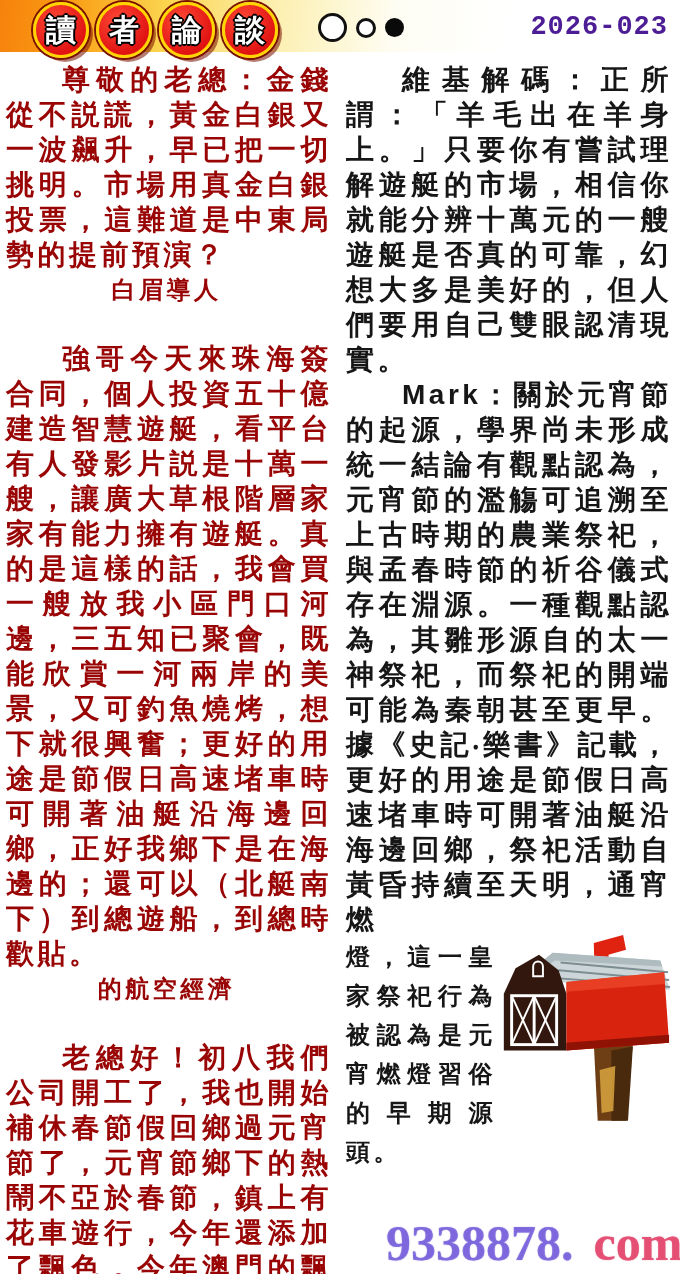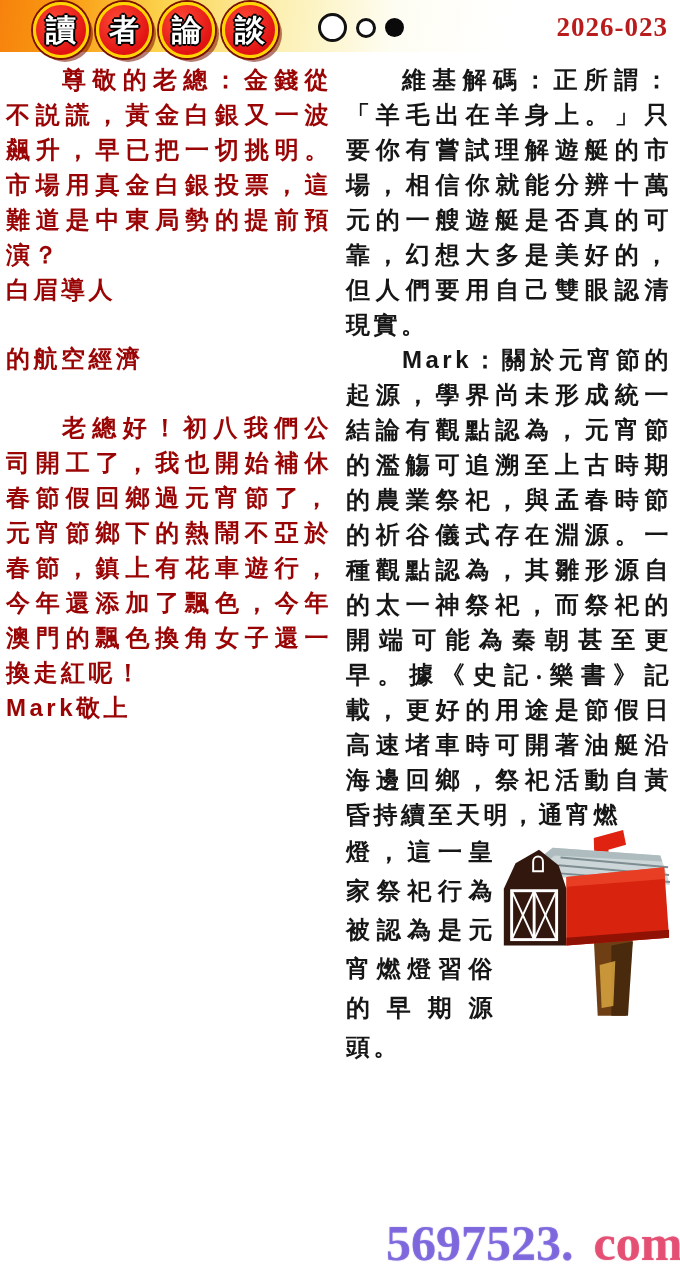--- a/index.html
+++ b/index.html
@@ -26,36 +26,36 @@
     color:#fff;font-size:30px;font-weight:bold;line-height:1;
     text-shadow:-2px 0 #000,2px 0 #000,0 -2px #000,0 2px #000,
                 -1px -1px #000,1px 1px #000,-1px 1px #000,1px -1px #000;
   }
   .dots{position:absolute;left:318px;top:13px;display:flex;align-items:center;gap:9px;}
   .dot-large{width:29px;height:29px;border:3px solid #111;border-radius:50%;background:#fff;box-sizing:border-box;}
   .dot-medium{width:20px;height:20px;border:3px solid #111;border-radius:50%;background:#fff;box-sizing:border-box;}
   .dot-filled{width:19px;height:19px;border-radius:50%;background:#0a0a0a;}
   .issue{
     position:absolute;right:12px;top:12px;
-    font-family:Liberation Serif, serif;font-weight:bold;font-size:27px;color:#b91c1c;
+    font-family:Liberation Mono, monospace;font-weight:bold;font-size:27px;color:#4c1d95;
     letter-spacing:1px;
   }
   
   .content{display:flex;gap:14px;padding:0 6px;}
   .col{width:326px;}
   p.para{
-    margin:0;font-size:24px;font-weight:bold;line-height:35px;
+    margin:0;font-size:28px;font-weight:bold;line-height:35px;
     letter-spacing:3.5px;text-align:justify;
   }
   .red{color:#990404;}
   .black{color:#161616;}
   .indent{text-indent:56px;}
   .sig{
     margin:0 5px 34px 0;font-size:24px;font-weight:bold;line-height:35px;
-    letter-spacing:3.5px;text-align:left;color:#990404;
+    letter-spacing:3.5px;text-align:center;color:#990404;
   }
   .mt8{margin-top:8px;} .mt30{margin-top:30px;}
   
   .bottom-row{display:flex;align-items:flex-start;}
   .wrap-text{
     width:152px;font-size:24px;font-weight:bold;line-height:39px;
     letter-spacing:3.5px;color:#161616;text-align:justify;margin:0;
   }
   .mailbox{width:176px;height:188px;flex:none;margin-top:-4px;}
   
@@ -93,20 +93,21 @@
     <div class="dot-filled"></div>
   </div>
   <div class="issue">2026-023</div>
 </div>
 
 <div class="content">
 
   <div class="col">
     <p class="para red indent mt8">尊敬的老總：金錢從不説謊，黃金白銀又一波飆升，早已把一切挑明。市場用真金白銀投票，這難道是中東局勢的提前預演？</p>
     <p class="sig">白眉導人</p>
+    <p class="para red indent">強哥今天來珠海簽合同，個人投資五十億建造智慧遊艇，看平台有人發影片説是十萬一艘，讓廣大草根階層家家有能力擁有遊艇。真的是這樣的話，我會買一艘放我小區門口河邊，三五知已聚會，既能欣賞一河兩岸的美景，又可釣魚燒烤，想下就很興奮；更好的用途是節假日高速堵車時可開著油艇沿海邊回鄉，正好我鄉下是在海邊的；還可以（北艇南下）到總遊船，到總時歡貼。</p>
     <p class="sig">的航空經濟</p>
     <p class="para red indent">老總好！初八我們公司開工了，我也開始補休春節假回鄉過元宵節了，元宵節鄉下的熱鬧不亞於春節，鎮上有花車遊行，今年還添加了飄色，今年澳門的飄色換角女子還一換走紅呢！</p>
     <p class="sig">Mark敬上</p>
 
   </div>
 
   <div class="col">
     <p class="para black indent mt30">維基解碼：正所謂：「羊毛出在羊身上。」只要你有嘗試理解遊艇的市場，相信你就能分辨十萬元的一艘遊艇是否真的可靠，幻想大多是美好的，但人們要用自己雙眼認清現實。</p>
     <p class="para black indent mt30">Mark：關於元宵節的起源，學界尚未形成統一結論有觀點認為，元宵節的濫觴可追溯至上古時期的農業祭祀，與孟春時節的祈谷儀式存在淵源。一種觀點認為，其雛形源自的太一神祭祀，而祭祀的開端可能為秦朝甚至更早。據《史記‧樂書》記載，更好的用途是節假日高速堵車時可開著油艇沿海邊回鄉，祭祀活動自黃昏持續至天明，通宵燃</p>
     <div class="bottom-row">
@@ -140,14 +141,14 @@
         <polygon points="72,50 172,40 177,112 72,120" fill="#d8230f"></polygon>
         <polygon points="72,112 177,104 177,112 72,120" fill="#8f1205"></polygon>
         <polygon points="72,50 172,40 173,52 72,60" fill="#ef4a2c" opacity="0.7"></polygon>
       </svg>
     </div>
   </div>
 
 </div>
 
 <div class="watermark">
-  <span class="wm-digits">5697523.</span><span class="wm-suffix">com</span>
+  <span class="wm-digits">9338878.</span><span class="wm-suffix">com</span>
 </div>
 
 </body></html>

